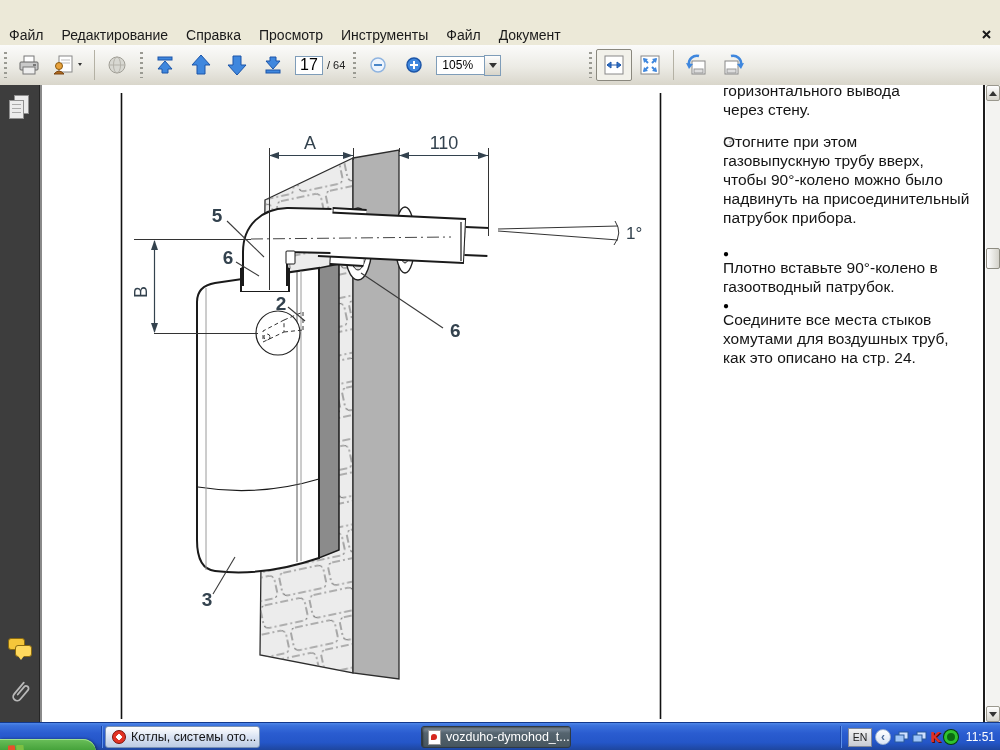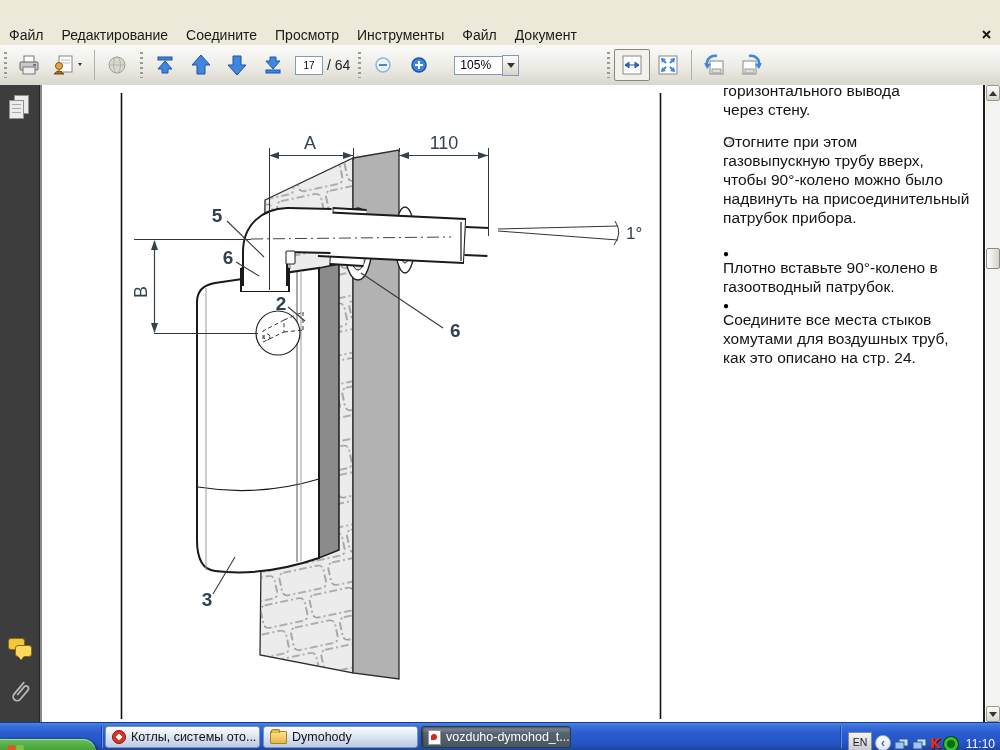--- a/index.html
+++ b/index.html
@@ -26,23 +26,23 @@
   .menubar-x{position:absolute;right:8px;top:4px;width:11px;height:11px;}
 
   
   .toolbar{position:absolute;left:0;top:45px;width:1000px;height:40px;
     background:linear-gradient(180deg,#fbfbfa 0%,#ecebe5 55%,#d9d6cb 100%);
     border-bottom:1px solid #98958a;display:flex;align-items:center;}
   .grip{width:3px;height:26px;margin:0 4px;background-image:repeating-linear-gradient(#9a9a92 0 2px,transparent 2px 5px);}
   .tsep{width:1px;height:30px;background:#b4b1a4;margin:0 5px;}
   .tbtn{height:30px;min-width:28px;display:flex;align-items:center;justify-content:center;background:transparent;border:1px solid transparent;padding:0 3px;}
   .tbtn.pressed{background:#f2f1ea;border:1px solid #8a887e;border-radius:2px;}
-  .page-input{width:26px;height:17px;border:1px solid #7f9db9;font-size:10px;text-align:center;padding:0;margin:0 4px;font-family:"Liberation Sans",sans-serif;}
-  .page-total{font-size:14px;color:#222;margin-right:4px;white-space:nowrap;}
-  .zoom-input{width:42px;height:17px;border:1px solid #7f9db9;border-right:none;font-size:12px;padding:0 0 0 5px;margin-left:17px;font-family:"Liberation Sans",sans-serif;}
+  .page-input{width:26px;height:17px;border:1px solid #7f9db9;font-size:16px;text-align:center;padding:0;margin:0 4px;font-family:"Liberation Sans",sans-serif;}
+  .page-total{font-size:11px;color:#222;margin-right:4px;white-space:nowrap;}
+  .zoom-input{width:42px;height:17px;border:1px solid #7f9db9;border-right:none;font-size:12px;padding:0 0 0 5px;margin-left:4px;font-family:"Liberation Sans",sans-serif;}
   .zoom-caret{width:15px;height:19px;border:1px solid #7f9db9;background:linear-gradient(#fdfdfd,#d8d5ca);display:flex;align-items:center;justify-content:center;}
   .tri-dn{width:0;height:0;border-left:4px solid transparent;border-right:4px solid transparent;border-top:5px solid #333;}
   .tri-up-s{width:0;height:0;border-left:4px solid transparent;border-right:4px solid transparent;border-bottom:5px solid #333;}
   .spacer80{width:84px;}
 
   
   .main{position:absolute;left:0;top:85px;width:1000px;height:637px;overflow:hidden;background:#fff;}
   .nav-sidebar{position:absolute;left:0;top:0;width:39px;height:637px;background:#3d3d3d;border-right:1px solid #262626;}
   .splitter{position:absolute;left:40px;top:0;width:2px;height:637px;background:#8a8a8a;border-right:1px solid #fff;}
   .page{position:absolute;left:43px;top:0;width:940px;height:637px;background:#fff;overflow:hidden;}
@@ -91,41 +91,41 @@
   .task-item.inactive{background:linear-gradient(180deg,#fefefe 0%,#dde6f4 45%,#bccbe4 100%);border:1px solid #7a92b4;color:#111;}
   .task-item.active{background:linear-gradient(180deg,#8a98a6 0%,#55646f 30%,#47565f 100%);border:1px solid #2e3a44;color:#fff;box-shadow:inset 1px 1px 2px rgba(0,0,0,.5);}
   .ti1{left:105px;width:155px;}
   .ti2{left:263px;width:155px;}
   .ti3{left:421px;width:150px;}
   .opera-ic{width:12px;height:12px;border-radius:50%;background:radial-gradient(circle,#fff 0 30%,#e23325 31%);border:1px solid #7a1008;flex:0 0 auto;}
   .folder-ic{position:relative;width:15px;height:11px;background:linear-gradient(#ffe08a,#e8b64c);border:1px solid #a88420;border-radius:1px;flex:0 0 auto;}
   .folder-ic::before{content:"";position:absolute;left:0;top:-3px;width:7px;height:3px;background:#e8b64c;border:1px solid #a88420;border-bottom:none;border-radius:2px 2px 0 0;}
   .pdficon{position:relative;width:11px;height:13px;background:#fff;border:1px solid #999;flex:0 0 auto;}
   .pdficon::after{content:"";position:absolute;left:2px;top:3px;width:6px;height:6px;background:#d6281e;border-radius:50% 50% 50% 0;}
-  .tray{position:absolute;right:0;top:0;height:28px;display:flex;align-items:flex-end;gap:3px;padding:0 5px 0 8px;}
+  .tray{position:absolute;right:0;top:0;height:28px;display:flex;align-items:center;gap:3px;padding:0 5px 0 8px;}
   .traydiv{position:absolute;left:0;top:3px;width:1px;height:22px;background:#1b46a8;box-shadow:1px 0 0 #5d90e8;}
   .lang-ind{width:22px;height:17px;background:linear-gradient(#f4f4f4,#c8ccd4);border:1px solid #80889a;font-size:10.5px;color:#222;display:flex;align-items:center;justify-content:center;}
   .chev{width:16px;height:16px;border-radius:50%;background:linear-gradient(#ffffff,#dce6f6);border:1px solid #9ab0d0;color:#4a6a9a;font-size:12px;font-weight:bold;display:flex;align-items:center;justify-content:center;line-height:1;padding-bottom:1px;box-sizing:border-box;}
   .kasp{color:#e03024;font-size:14px;font-weight:bold;text-shadow:1px 1px 0 #5a0a06;font-family:"DejaVu Sans",sans-serif;}
   .greenring{width:14px;height:14px;border-radius:50%;background:#0b6b10;border:3px solid #2fc32f;box-shadow:0 0 0 1px #063d08;box-sizing:content-box;width:8px;height:8px;}
   .tray-time{color:#fff;font-size:12px;margin-left:5px;white-space:nowrap;}
 
   svg{display:block;}
   .figure-svg{position:absolute;left:0;top:0;}
 </style>
 </head>
 <body>
 
 <div class="screen">
 
 
   <div class="menubar">
     <span class="menu-item">Файл</span>
     <span class="menu-item">Редактирование</span>
-    <span class="menu-item">Соедините</span>
+    <span class="menu-item">Справка</span>
     <span class="menu-item">Просмотр</span>
     <span class="menu-item">Инструменты</span>
     <span class="menu-item">Файл</span>
     <span class="menu-item">Документ</span>
     <span class="menubar-x">
       <svg width="11" height="11" viewBox="0 0 11 11">
           <path d="M2 2 L9 9 M9 2 L2 9" stroke="#1a1a1a" stroke-width="2"></path>
         </svg>
     </span>
   </div>
@@ -422,24 +422,20 @@
         </g>
       </svg>
       <span class="start-label">пуск</span>
     </button>
     <span class="qdiv"></span>
 
     <button class="task-item inactive ti1">
       <span class="opera-ic"></span>
       <span>Котлы, системы ото...</span>
     </button>
-    <button class="task-item inactive ti2">
-      <span class="folder-ic"></span>
-      <span>Dymohody</span>
-    </button>
     <button class="task-item active ti3">
       <span class="pdficon"></span>
       <span>vozduho-dymohod_t...</span>
     </button>
 
     <div class="tray">
       <span class="traydiv"></span>
       <span class="lang-ind">EN</span>
       <span class="chev">‹</span>
       <span>
@@ -449,17 +445,17 @@
         </svg>
       </span>
       <span>
         <svg width="15" height="13" viewBox="0 0 15 13">
           <rect x="5" y="1" width="9" height="7" fill="#cfe0ff" stroke="#2a5a9a"></rect>
           <rect x="1" y="4" width="9" height="7" fill="#9ec4f8" stroke="#2a5a9a"></rect>
         </svg>
       </span>
       <span class="kasp">K</span>
       <span class="greenring"></span>
-      <span class="tray-time">11:10</span>
+      <span class="tray-time">11:51</span>
     </div>
   </div>
 
 </div>
 
 </body></html>

